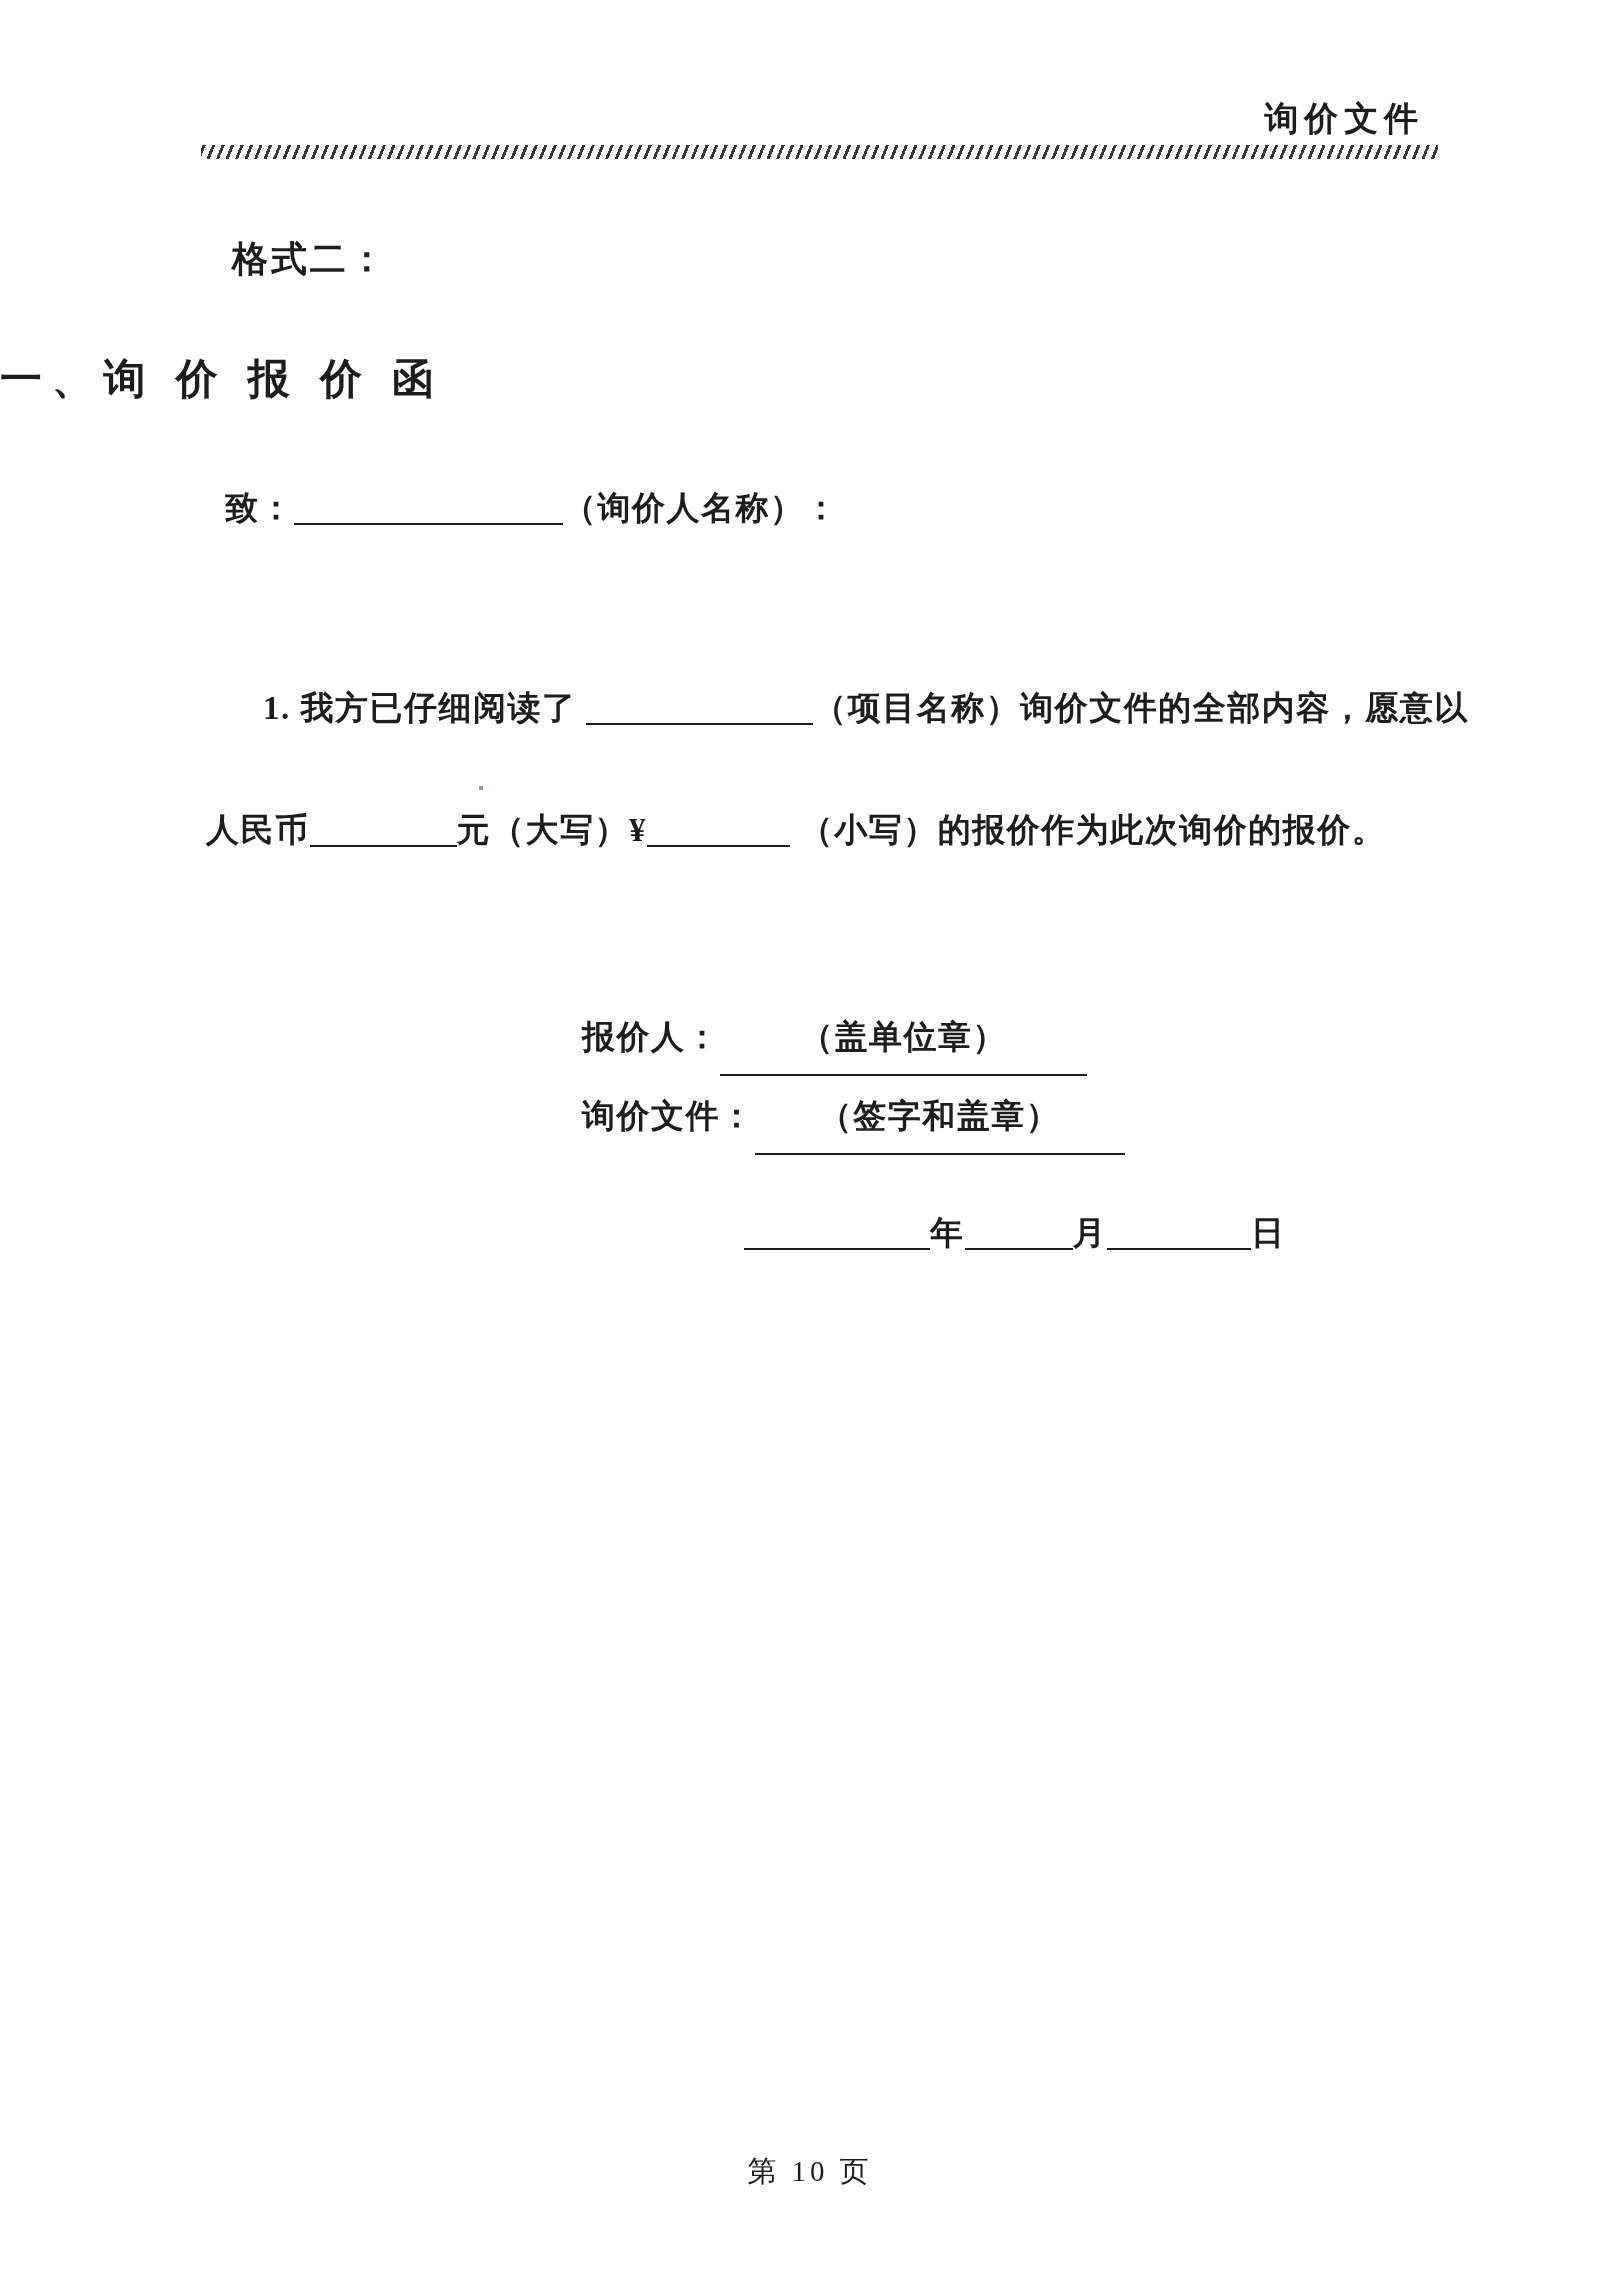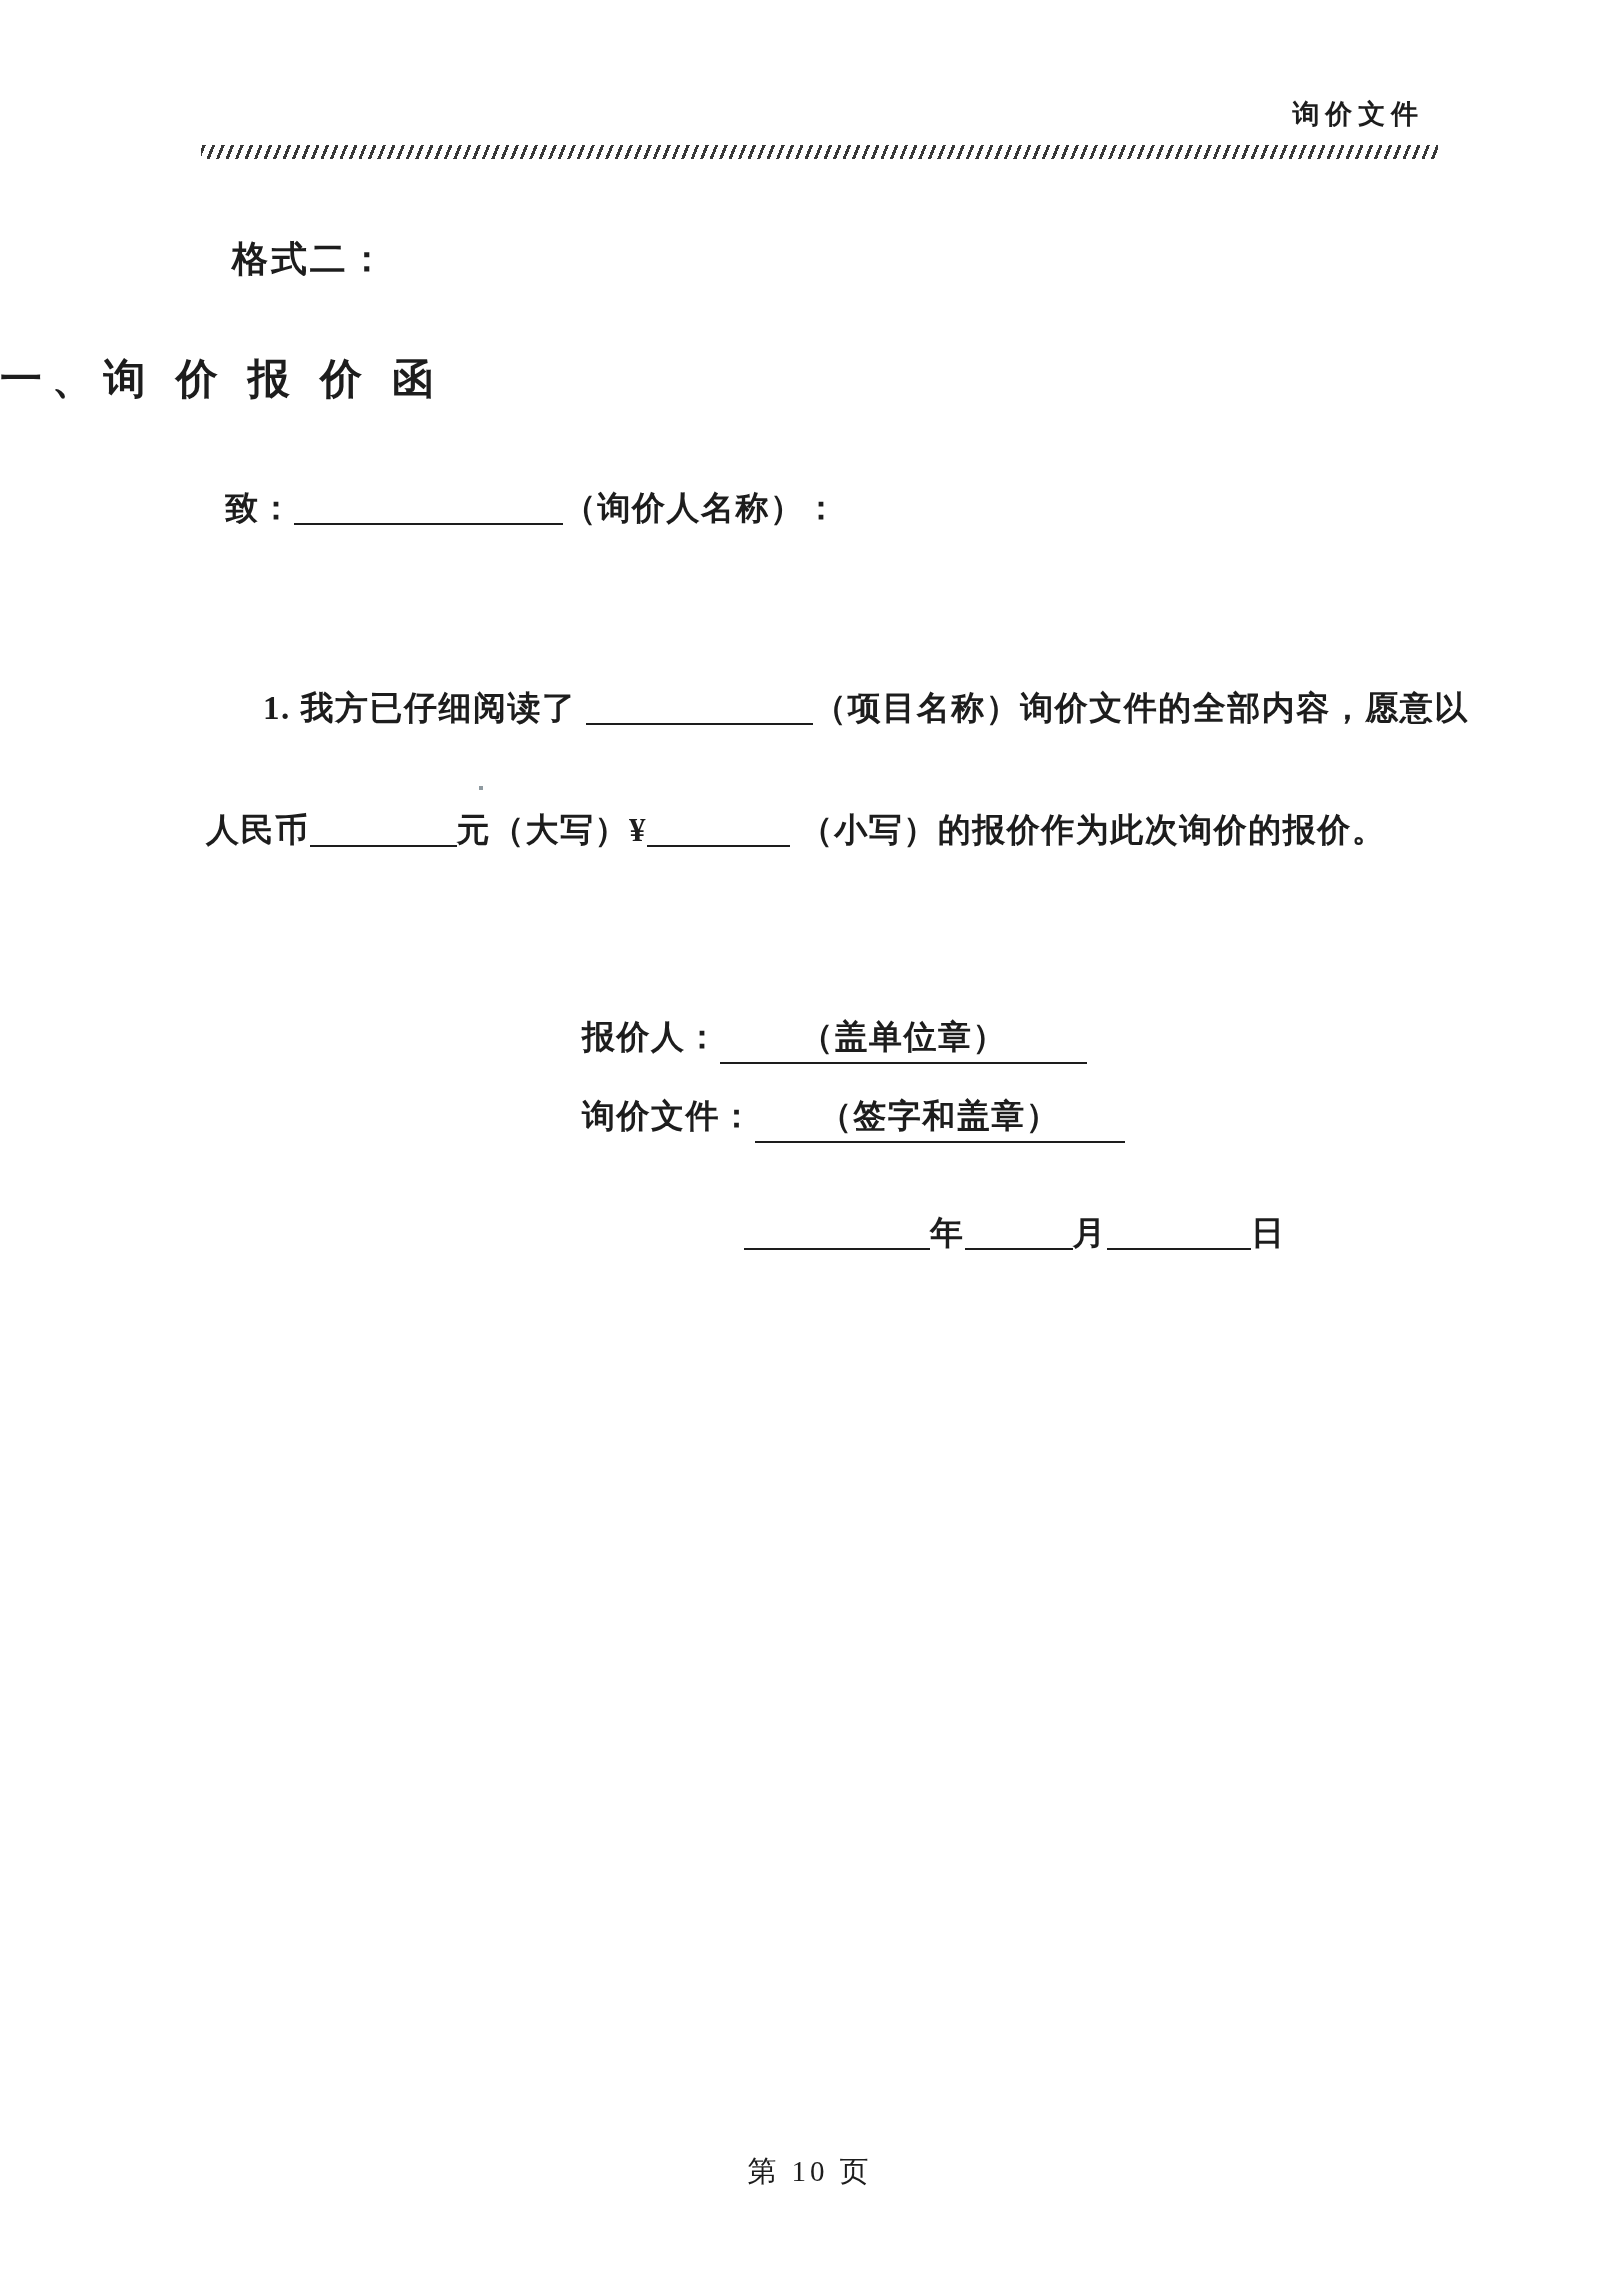--- a/index.html
+++ b/index.html
@@ -9,21 +9,21 @@
     height: 2290px;
     background: #ffffff;
     font-family: "Liberation Serif", "DejaVu Serif", serif;
     color: #1d1d1d;
     overflow: hidden;
   }
   .abs { position: absolute; white-space: nowrap; }
   .doc-header {
     top: 96px;
     right: 196px;
-    font-size: 27px;
+    font-size: 34px;
     font-weight: 600;
     letter-spacing: 5.9px;
   }
   .hatch {
     top: 145px;
     left: 201px;
     width: 1237px;
     height: 13.7px;
     background-image:
       repeating-linear-gradient(112deg,
@@ -58,21 +58,21 @@
     border-bottom: 2.9px solid #1d1d1d;
     position: relative;
     top: 5.9px;
     height: 29px;
     vertical-align: baseline;
   }
   .fill-field {
     display: inline-block;
     border-bottom: 2.9px solid #1d1d1d;
     text-align: center;
-    padding-bottom: 2px;
+    padding-bottom: 14px;
   }
   .salutation   { top: 486px;  left: 225px; }
   .para-1       { top: 686px;  left: 263px; }
   .para-2       { top: 808px;  left: 206px; text-align: right; }
   .sig-line-1   { top: 1015px; left: 582px; }
   .sig-line-2   { top: 1094px; left: 582px; }
   .date-line    { top: 1211px; left: 744px; }
   .footer {
     top: 2152px;
     left: 0;

